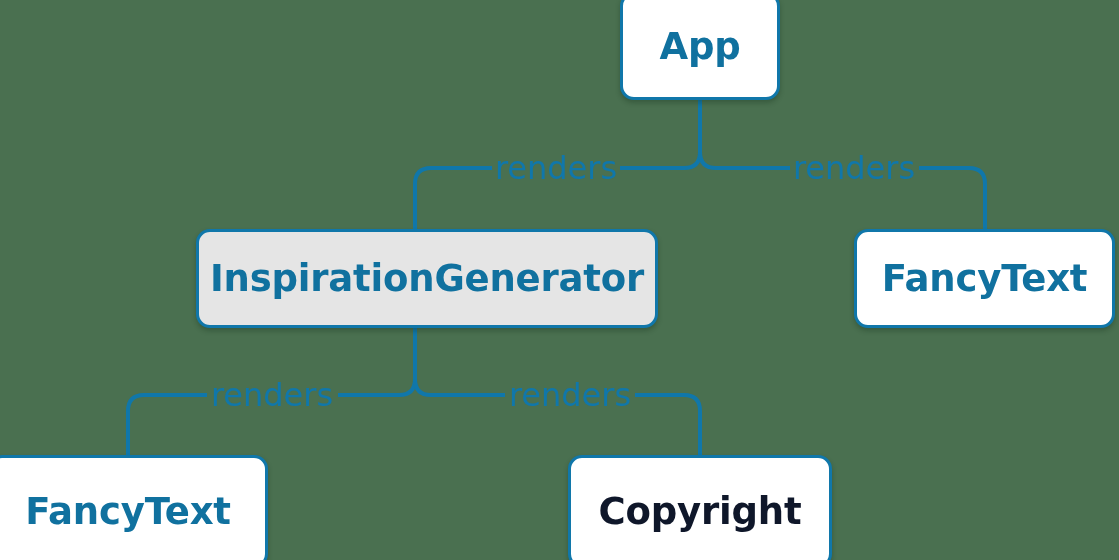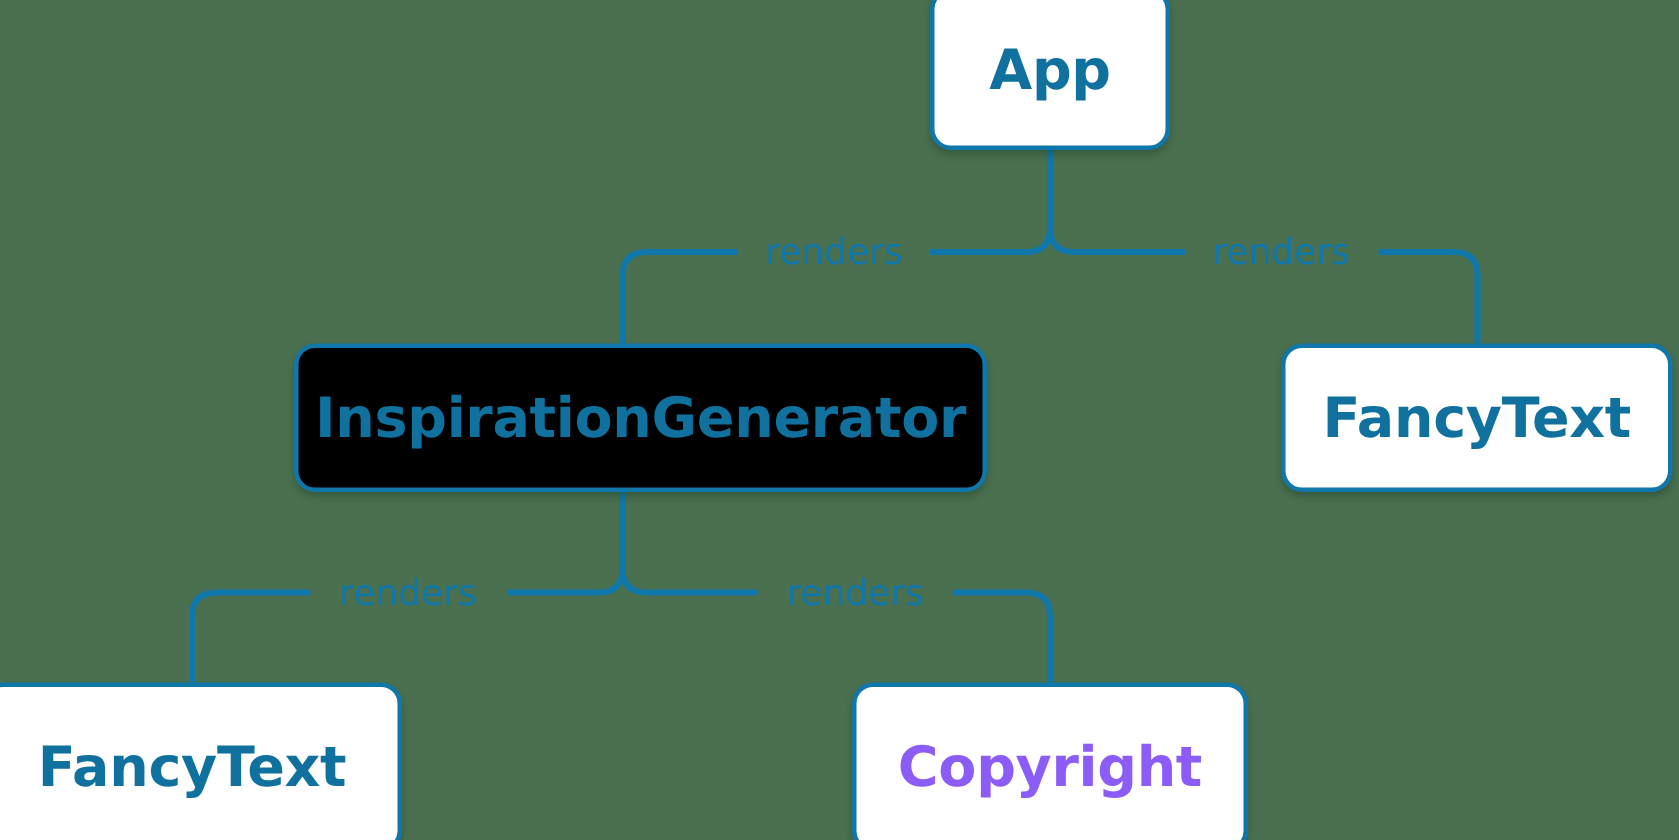--- a/index.html
+++ b/index.html
@@ -53,21 +53,21 @@
     font-size: 37px;
     line-height: 1;
     letter-spacing: -0.2px;
     white-space: nowrap;
     font-weight: bold;
   }
   .edge-label {
     position: absolute;
     color: #1077aa;
     font-family: "DejaVu Sans", sans-serif;
-    font-size: 24px;
+    font-size: 32px;
     line-height: 1;
     white-space: nowrap;
     transform: translate(-50%, -50%);
     z-index: 4;
     background: transparent;
   }
 </style>
 </head>
 <body style="background: rgb(74, 112, 80);">
 
@@ -85,26 +85,26 @@
   <div id="edge-labels">
       <div class="edge-label" style="left: 556px; top: 168px; color: rgb(16, 119, 170);">renders</div>
       <div class="edge-label" style="left: 854px; top: 168px; color: rgb(16, 119, 170);">renders</div>
       <div class="edge-label" style="left: 272px; top: 395px; color: rgb(16, 119, 170);">renders</div>
       <div class="edge-label" style="left: 570px; top: 395px; color: rgb(16, 119, 170);">renders</div>
     </div>
   <div id="nodes">
       <div class="node" style="left: 620px; top: -8px; width: 160px; height: 108px; background: rgb(255, 255, 255); border-color: rgb(16, 119, 170);">
         <span class="node-label" style="color: rgb(16, 113, 159);">App</span>
       </div>
-      <div class="node" style="left: 196px; top: 229px; width: 462px; height: 99px; background: #000000; border-color: rgb(16, 119, 170);">
+      <div class="node" style="left: 196px; top: 229px; width: 462px; height: 99px; background: #e5e5e5; border-color: rgb(16, 119, 170);">
         <span class="node-label" style="color: rgb(16, 113, 159);">InspirationGenerator</span>
       </div>
       <div class="node" style="left: 854px; top: 229px; width: 261px; height: 99px; background: rgb(255, 255, 255); border-color: rgb(16, 119, 170);">
         <span class="node-label" style="color: rgb(16, 113, 159);">FancyText</span>
       </div>
       <div class="node" style="left: -12px; top: 455px; width: 280px; height: 113px; background: rgb(255, 255, 255); border-color: rgb(16, 119, 170);">
         <span class="node-label" style="color: rgb(16, 113, 159);">FancyText</span>
       </div>
       <div class="node" style="left: 568px; top: 455px; width: 264px; height: 113px; background: rgb(255, 255, 255); border-color: rgb(16, 119, 170);">
-        <span class="node-label" style="color: #8b5cf6;">Copyright</span>
+        <span class="node-label" style="color: #0f172a;">Copyright</span>
       </div>
     </div>
 </div>
 
 </body></html>

